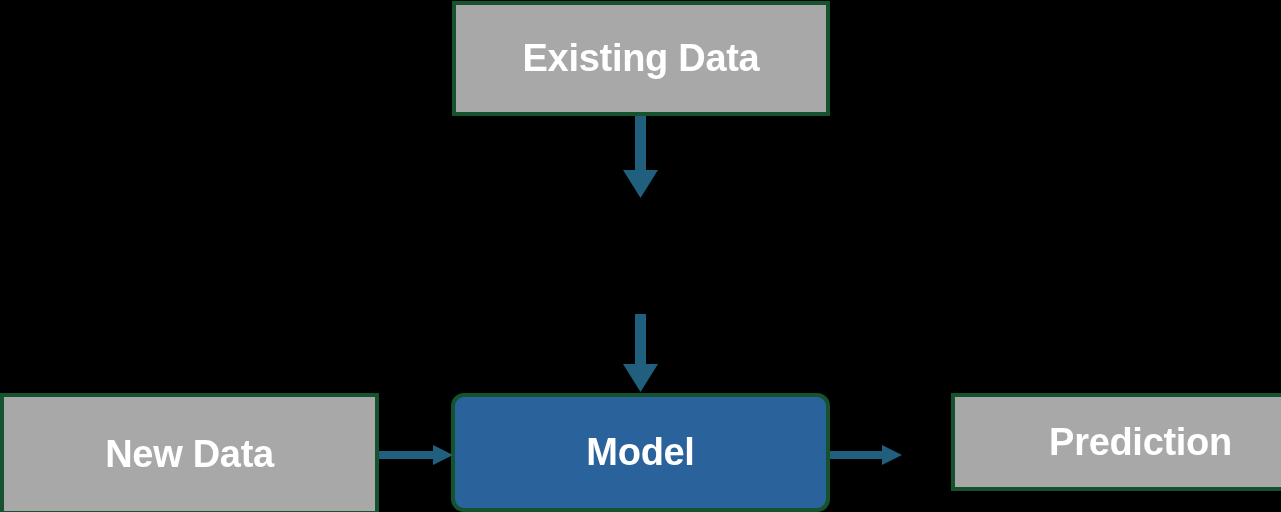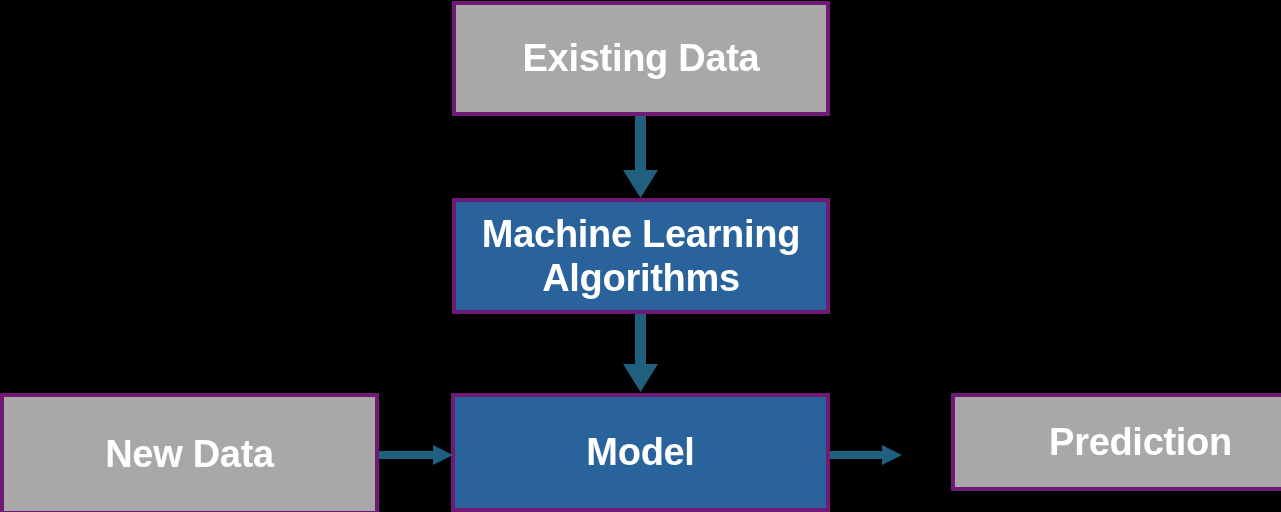--- a/index.html
+++ b/index.html
@@ -11,64 +11,60 @@
     position: relative;
     width: 1281px;
     height: 512px;
     background: #000000;
     overflow: hidden;
     font-family: "Liberation Sans", sans-serif;
   }
   .node {
     position: absolute;
     box-sizing: border-box;
-    border: 4px solid #701a75;
+    border: 4px solid #14532d;
     display: flex;
     align-items: center;
     justify-content: center;
-    text-align: center;
   }
   .node .node-label {
     color: #FFFFFF;
     font-weight: 700;
     font-size: 38px;
     line-height: 1.16;
     letter-spacing: -0.3px;
     padding: 0 10px;
   }
   .variant-gray { background: #A8A8A8; }
   .variant-blue { background: #2A629C; }
 
   .arrow { position: absolute; display: block; }
 
   
   #node-existing-data { left: 452px; top: 1px;   width: 378px; height: 115px; }
   #node-ml-algorithms { left: 452px; top: 198px; width: 378px; height: 116px; }
   #node-new-data      { left: 0px;   top: 393px; width: 379px; height: 122px; }
-  #node-model         { left: 451px; top: 393px; width: 379px; height: 119px; }
+  #node-model         { left: 451px; top: 393px; width: 379px; height: 119px; border-radius: 13px; }
   #node-prediction    { left: 926px; top: 393px; width: 379px; height: 98px; margin-left: 25px; }
 
   
   #arrow-existing-to-ml   { left: 622px; top: 116px; }
   #arrow-ml-to-model      { left: 622px; top: 314px; }
   #arrow-newdata-to-model { left: 379px; top: 437px; }
   #arrow-model-to-prediction { left: 830px; top: 437px; }
 </style>
 </head>
 <body>
 
 <div class="stage">
 
   <div class="node variant-gray" id="node-existing-data">
     <span class="node-label">Existing Data</span>
   </div>
 
-  <div class="node variant-blue" id="node-ml-algorithms">
-    <span class="node-label">Machine Learning Algorithms</span>
-  </div>
 
   <div class="node variant-gray" id="node-new-data">
     <span class="node-label">New Data</span>
   </div>
 
   <div class="node variant-blue" id="node-model">
     <span class="node-label">Model</span>
   </div>
 
   <div class="node variant-gray" id="node-prediction">

